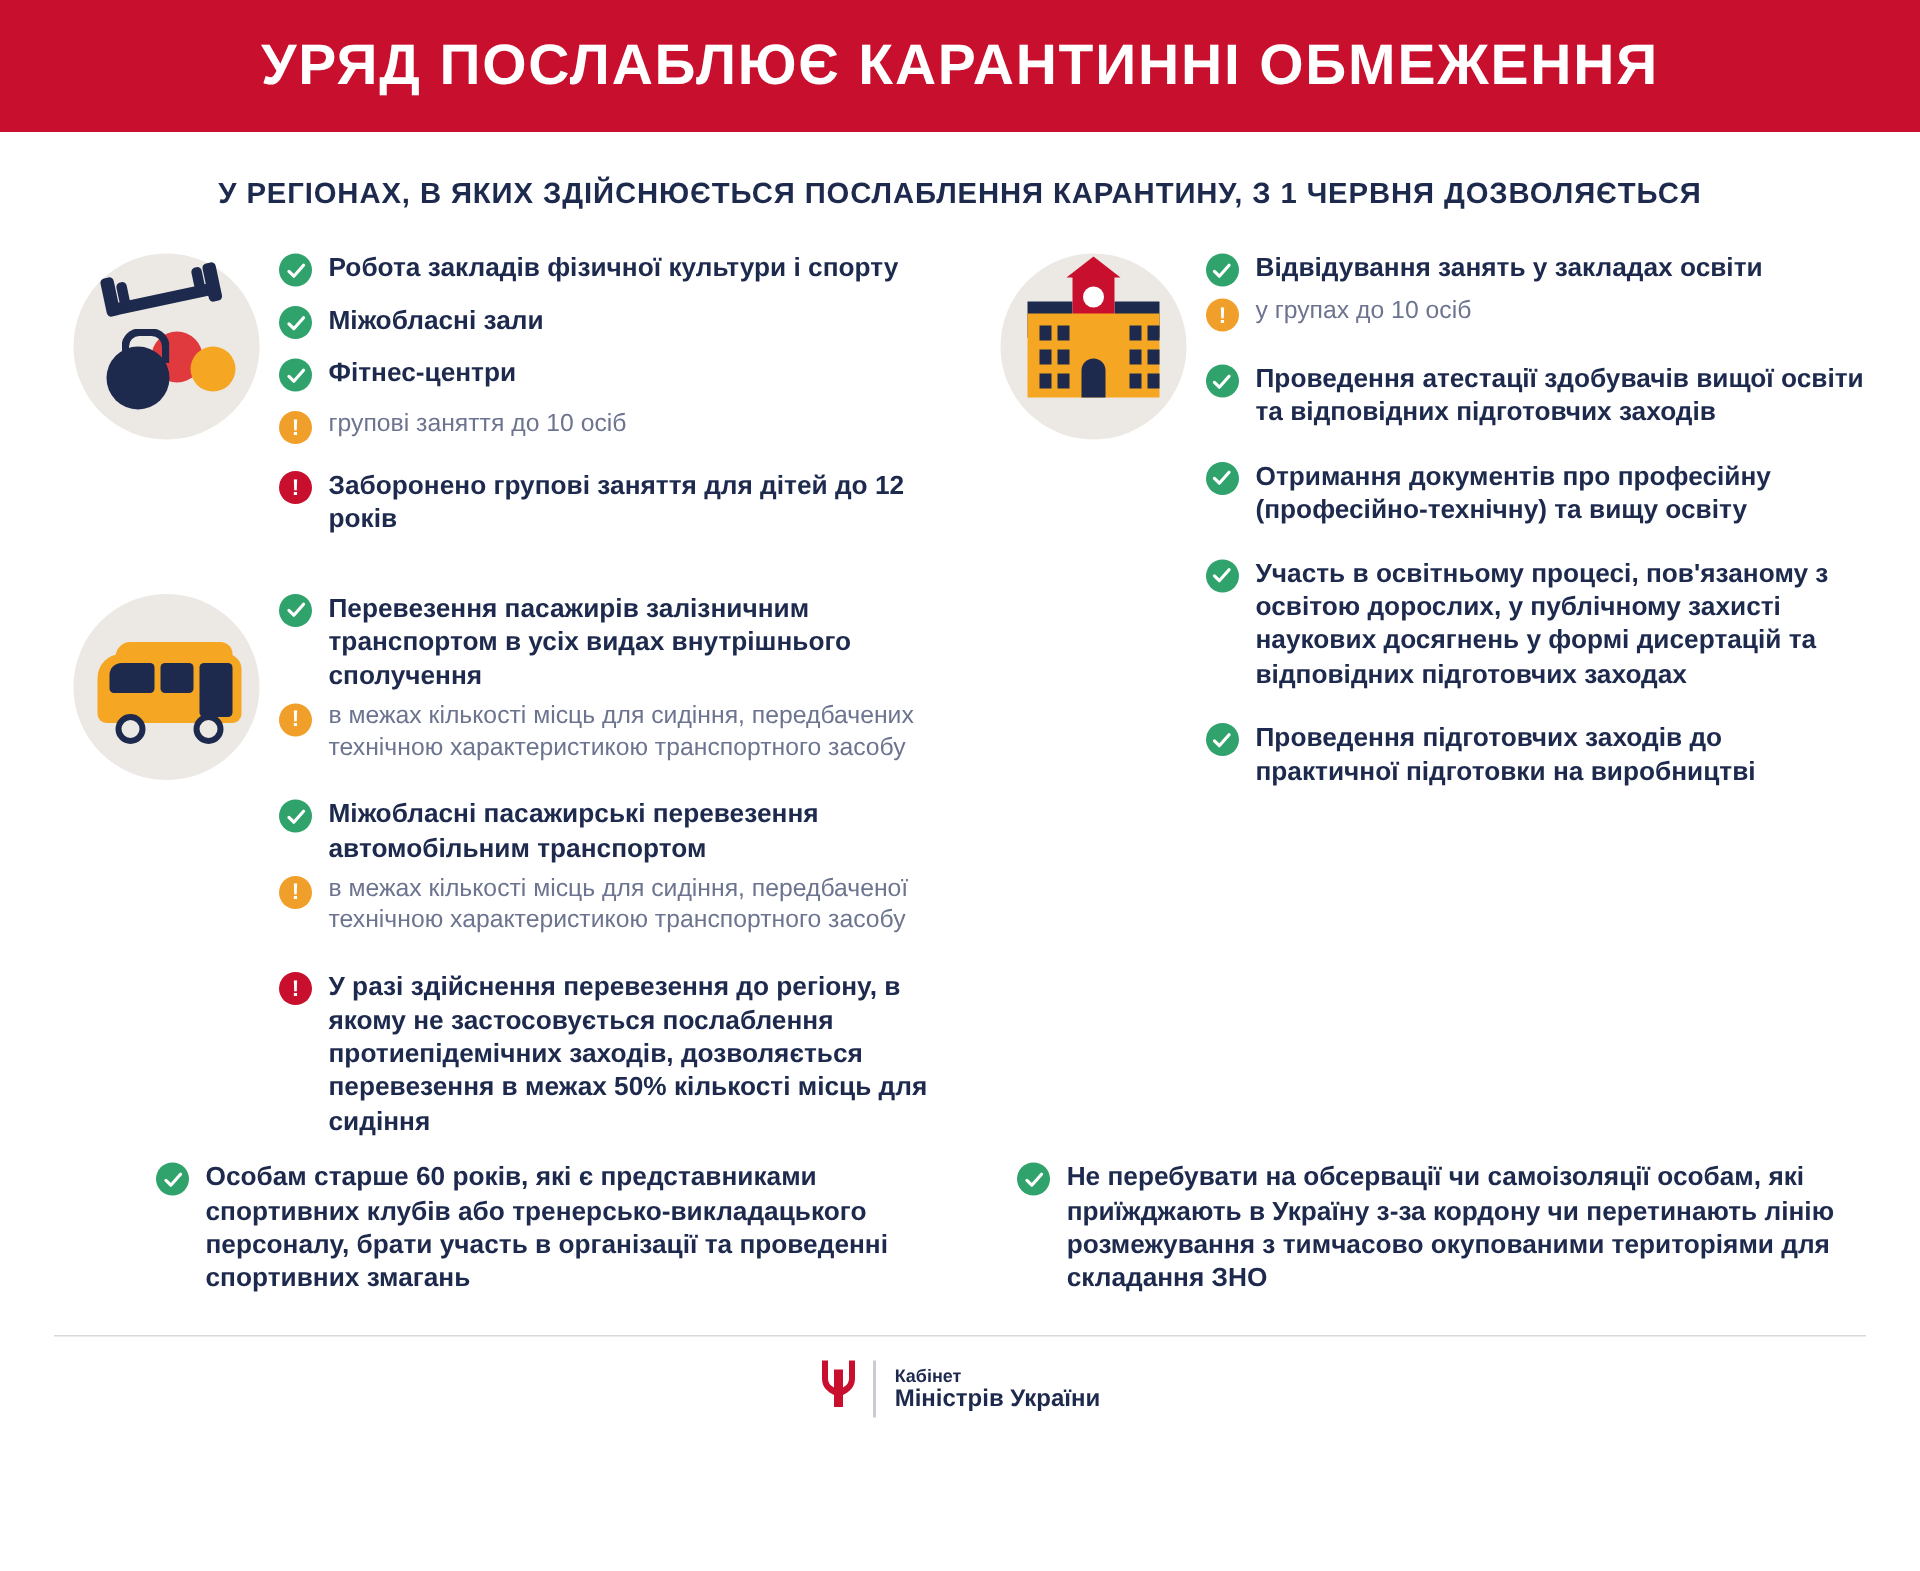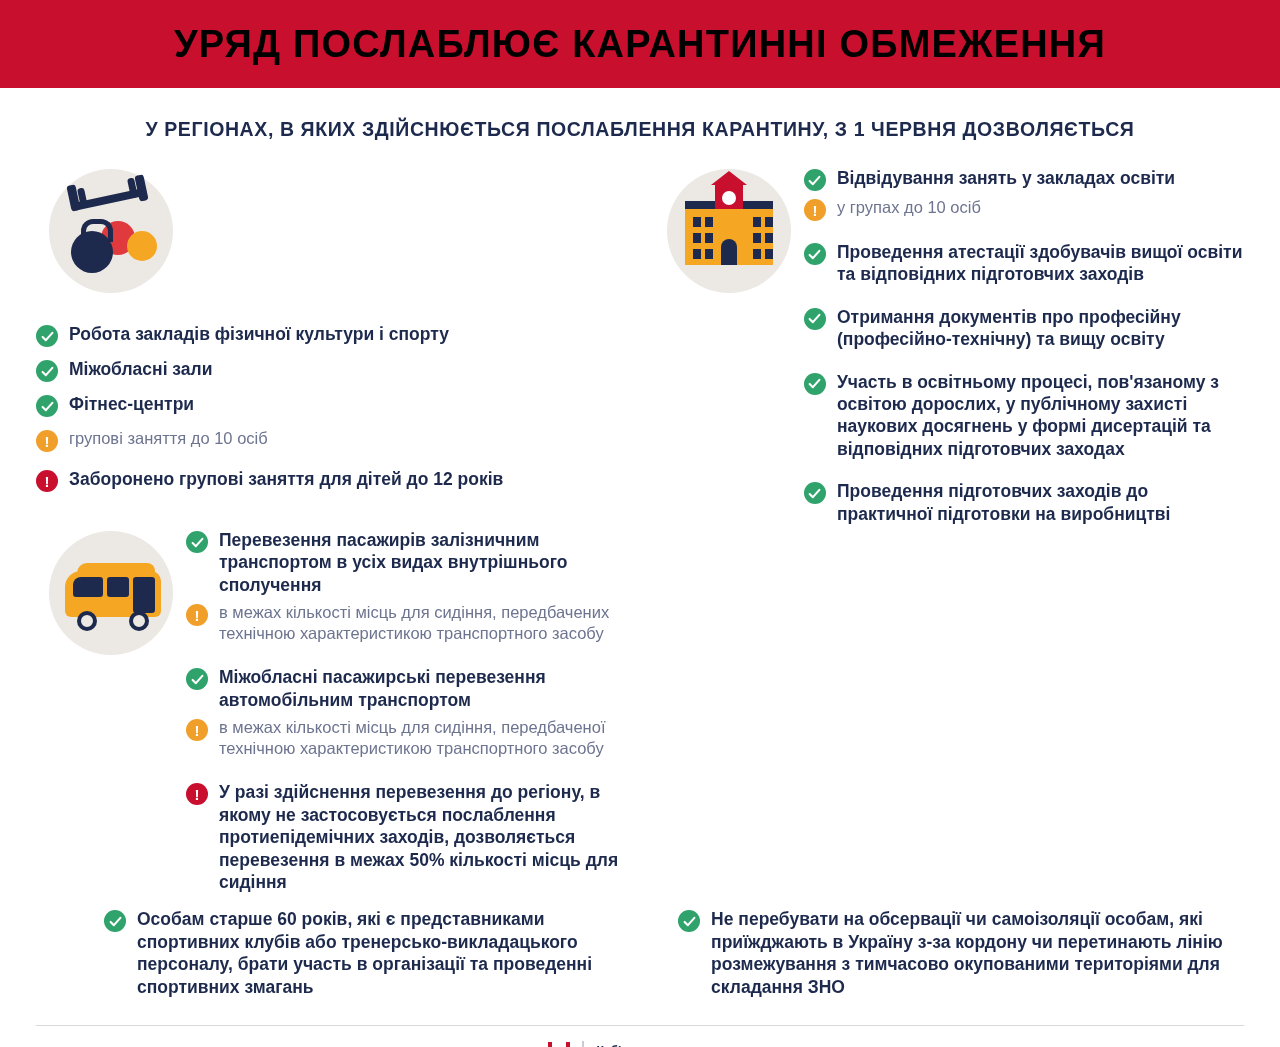--- a/index.html
+++ b/index.html
@@ -16,21 +16,21 @@
   }
 
   .header {
     background: #c8102e;
     height: 88px;
     display: flex;
     align-items: center;
     justify-content: center;
   }
   .header-title {
-    color: #000000;
+    color: #ffffff;
     font-size: 38px;
     font-weight: bold;
     letter-spacing: 1.2px;
     text-align: center;
   }
 
   .subtitle {
     text-align: center;
     font-size: 19.5px;
     font-weight: bold;
@@ -247,21 +247,21 @@
 <div class="header">
   <div class="header-title">УРЯД ПОСЛАБЛЮЄ КАРАНТИННІ ОБМЕЖЕННЯ</div>
 </div>
 
 <div class="subtitle">У РЕГІОНАХ, В ЯКИХ ЗДІЙСНЮЄТЬСЯ ПОСЛАБЛЕННЯ КАРАНТИНУ, З 1 ЧЕРВНЯ ДОЗВОЛЯЄТЬСЯ</div>
 
 <div class="columns">
 
   <div class="col-left">
 
-    <div class="block" style="margin-bottom:22px;flex-direction:column;">
+    <div class="block" style="margin-bottom:22px;">
       <div class="icon-wrap">
         <div class="icon-circle">
           <div class="gym-bar"></div>
           <div class="gym-plate gym-p1"></div>
           <div class="gym-plate gym-p2"></div>
           <div class="gym-plate gym-p3"></div>
           <div class="gym-plate gym-p4"></div>
           <div class="gym-ball-red"></div>
           <div class="gym-ball-orange"></div>
           <div class="gym-kettle-handle"></div>

